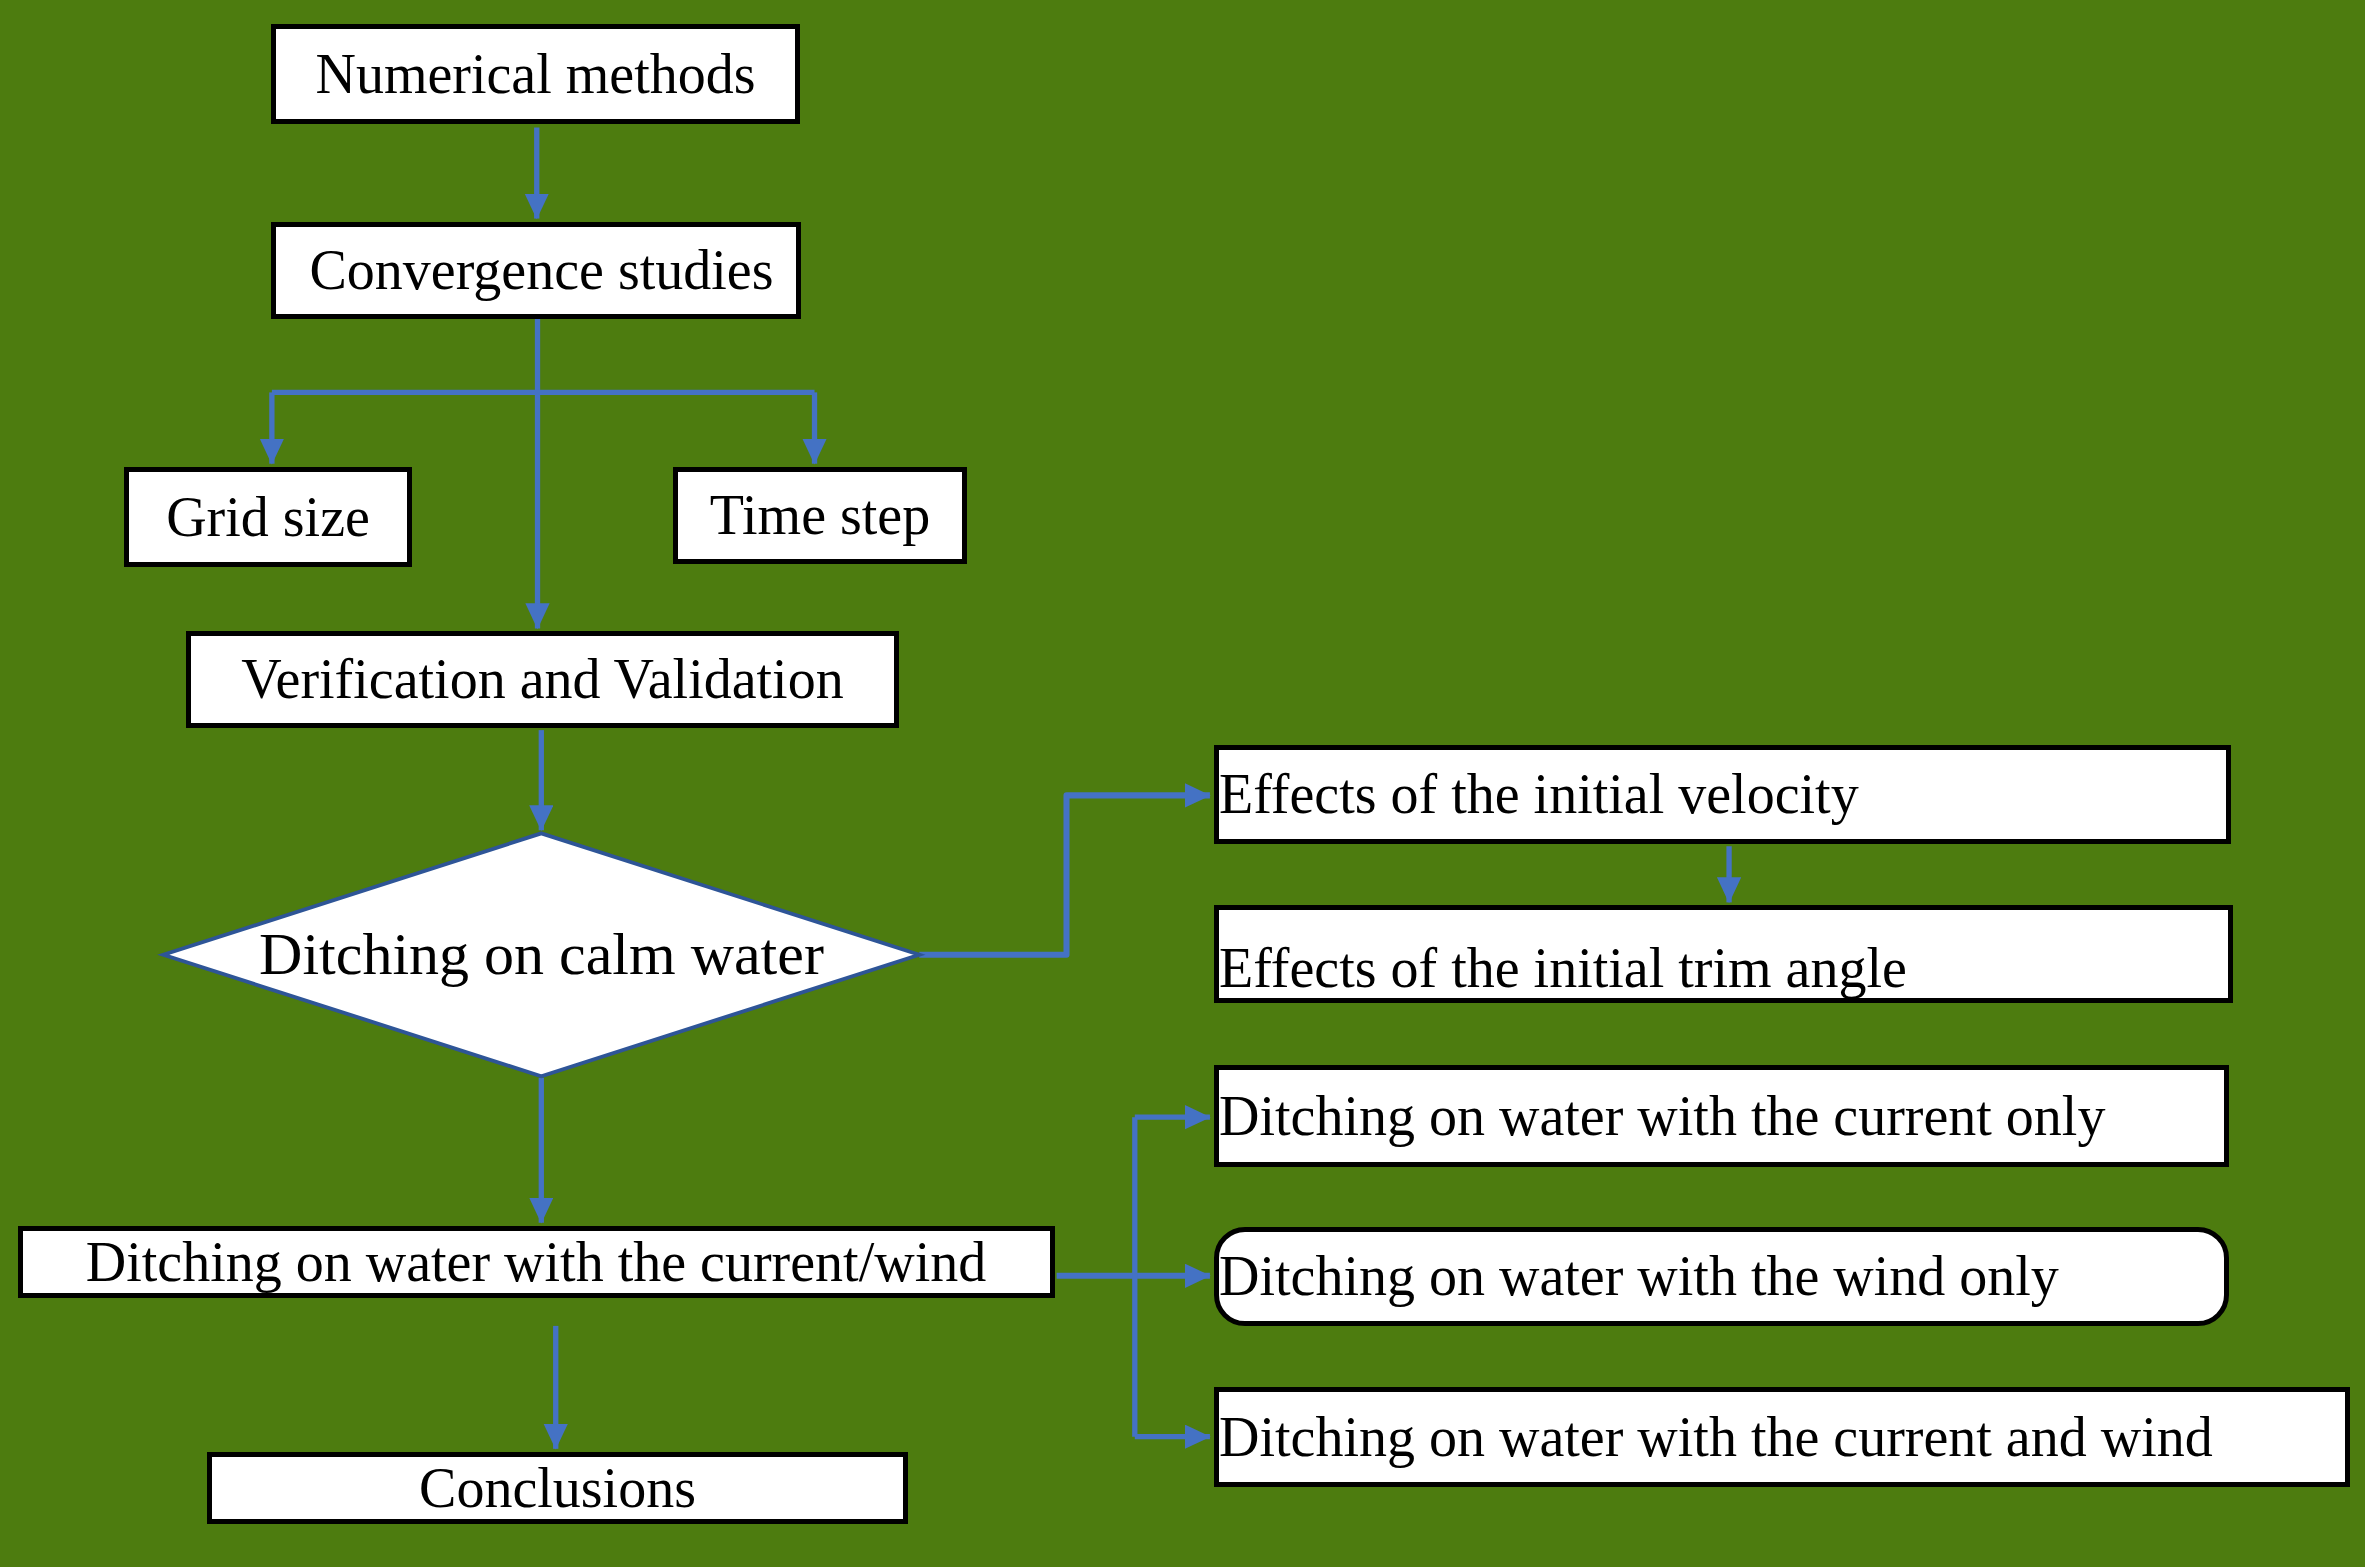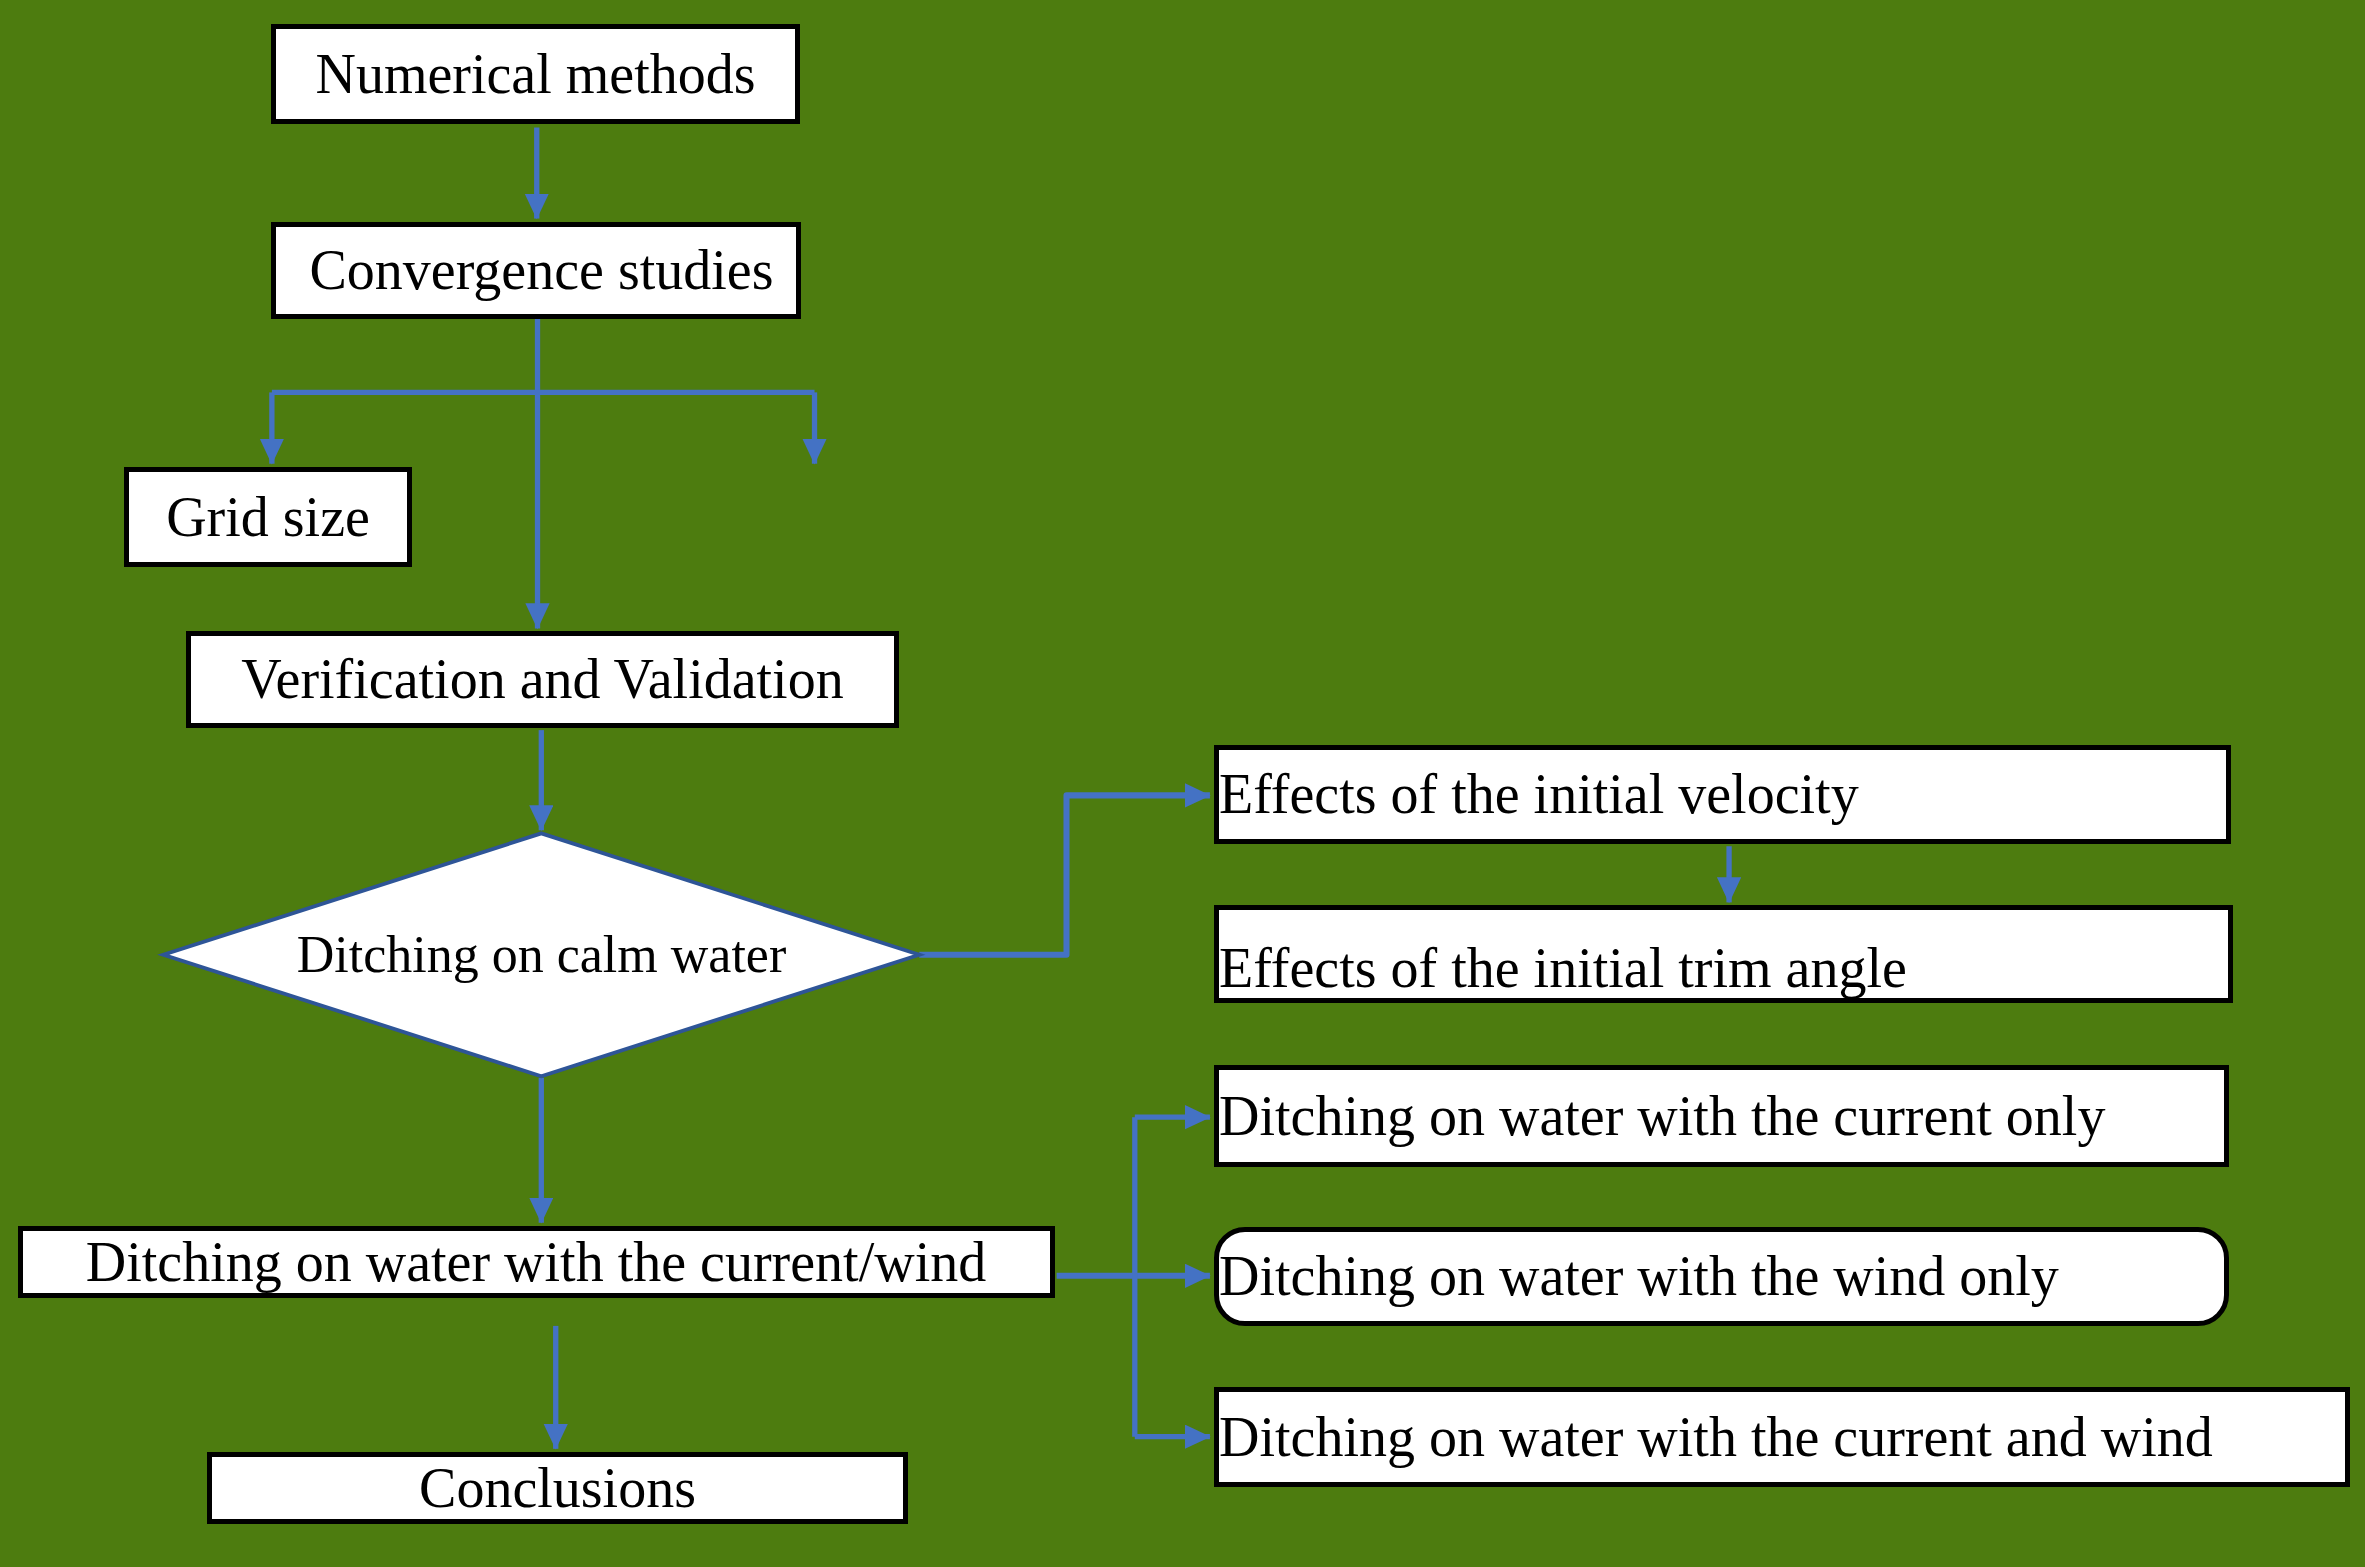--- a/index.html
+++ b/index.html
@@ -38,21 +38,21 @@
   .n-velocity      {left:1214px; top:745px;  width:1017px; height:99px;}
   .n-trim          {left:1214px; top:905px; width:1019px; height:98px;align-items:flex-end;}
   .n-currentonly   {left:1214px; top:1065px; width:1015px; height:102px;}
   .n-windonly      {left:1214px; top:1227px; width:1015px; height:99px;border-radius:31px;}
   .n-currentandwind{left:1214px; top:1387px; width:1136px; height:100px;}
   
   .diamond-label{
     position:absolute;
     left:238px; top:922px; width:607px; height:65px;
     display:flex;align-items:center;justify-content:center;
-    font-size:52px;white-space:nowrap;
+    font-size:60px;white-space:nowrap;
   }
 </style>
 </head>
 <body>
 
 <div class="canvas">
 
   <svg class="wires" viewBox="0 0 3117 2066" xmlns="http://www.w3.org/2000/svg">
     <defs>
       <marker id="arrow" markerUnits="userSpaceOnUse" markerWidth="36" markerHeight="34" refX="33" refY="16" orient="auto">
@@ -94,20 +94,23 @@
   </div>
 
   <div class="node center n-convergence">
     <span>Convergence studies</span>
   </div>
 
   <div class="node center n-grid">
     <span>Grid size</span>
   </div>
 
+  <div class="node center n-time">
+    <span>Time step</span>
+  </div>
 
   <div class="node center n-verification">
     <span>Verification and Validation</span>
   </div>
 
   <div class="diamond-label">
     <span>Ditching on calm water</span>
   </div>
 
   <div class="node left n-velocity">

